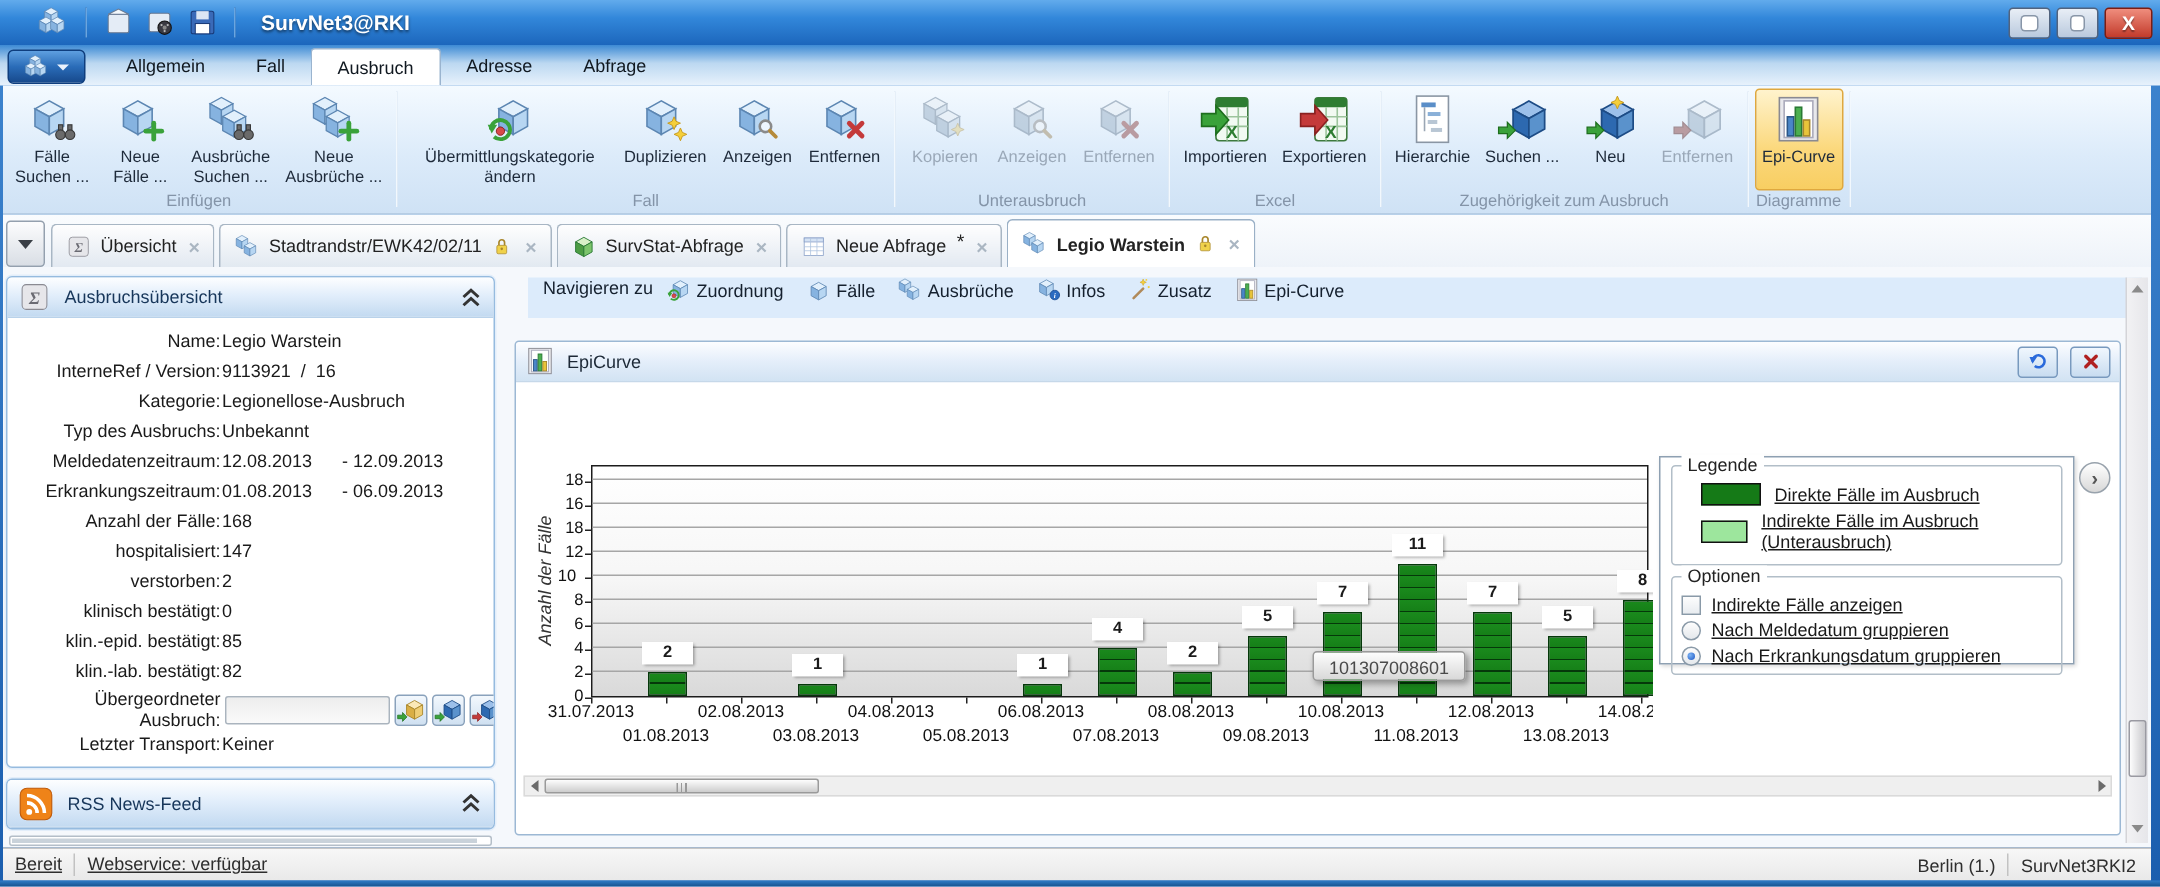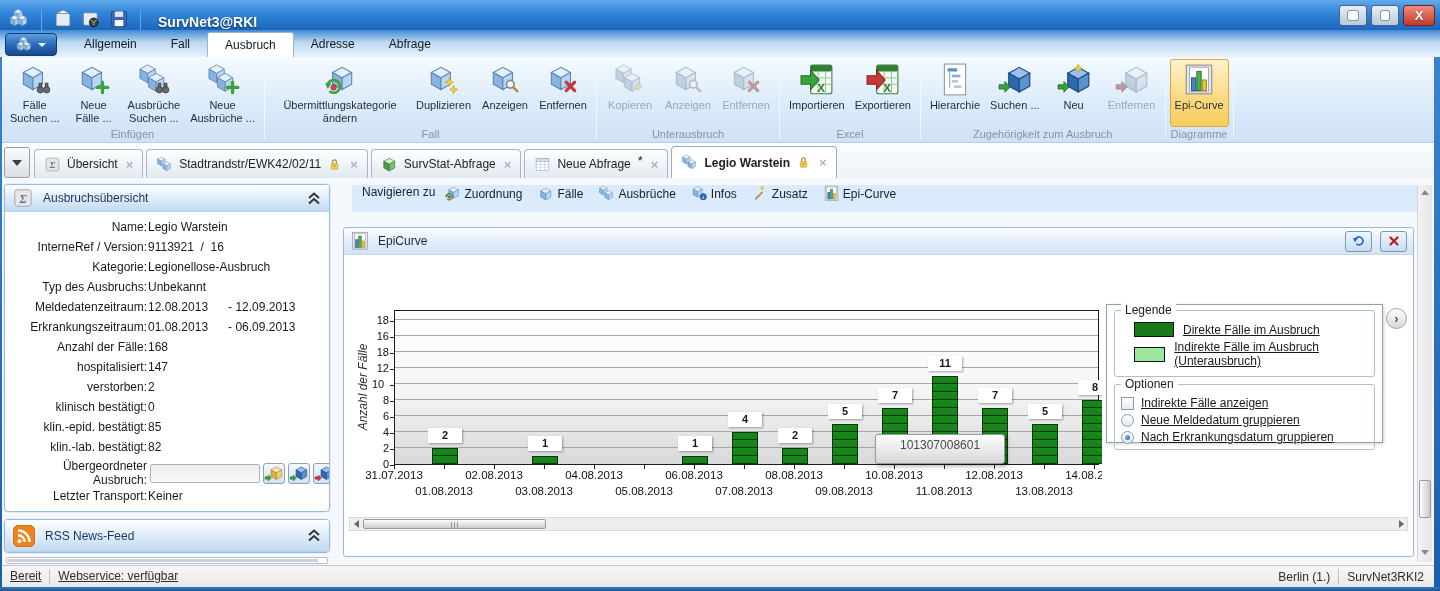--- a/index.html
+++ b/index.html
@@ -3,21 +3,21 @@
 <meta charset="utf-8">
 <style>
   * { margin:0; padding:0; box-sizing:border-box; }
   html,body { width:1440px; height:591px; overflow:hidden; }
   body { font-family:"Liberation Sans", sans-serif; font-size:12px; color:#1a1a1a;
          background:linear-gradient(180deg,#3f86d0,#1b5eae); position:relative; }
 
   
   .titlebar { position:absolute; left:0; top:0; width:1440px; height:30px;
     background:linear-gradient(180deg,#62abec 0%,#3287da 40%,#1c66bc 100%);
-    display:flex; align-items:flex-end; padding-left:6px; }
+    display:flex; align-items:center; padding-left:22px; }
   .tb-sep { width:1px; height:20px; background:#1a569e; border-right:1px solid #6aa6e0; margin:0 7px; }
   .tb-ico { width:22px; height:22px; margin:0 3px; display:inline-flex; align-items:center; justify-content:center; }
   .tb-title { color:#fff; font-weight:bold; font-size:14px; margin-left:10px; text-shadow:0 1px 2px rgba(0,0,0,.55); }
   .winbtns { position:absolute; right:5px; top:5px; display:flex; gap:4px; }
   .winbtn { width:28px; height:21px; border:1px solid #51637e; border-radius:3px;
     background:linear-gradient(180deg,#e8eef6,#b9c9dd); display:flex; align-items:center; justify-content:center; }
   .winbtn.close { width:32px; background:linear-gradient(180deg,#ef8d7d,#c23a2a); border-color:#7c1d12;
     color:#fff; font-weight:bold; font-size:13px; text-shadow:0 1px 1px #0006; }
   .winglyph { width:10px; height:9px; border:2px solid #fff; border-radius:2px; box-shadow:0 0 0 1px #8896a8; background:#fff; }
   .winglyph.small { width:8px; height:9px; background:#fff; }
@@ -108,21 +108,21 @@
     background:linear-gradient(180deg,#ffffff 0%,#f6f6f6 50%,#d9d9d9 100%); }
   .gline { position:absolute; left:0; width:100%; height:1px; background:#a6a6a6; }
   .bar { position:absolute; width:26px; border:1px solid #05380a;
     background:repeating-linear-gradient(to top,#168018 0px,#1a8a1d 7px,#05380a 7px,#05380a 8px); }
   .vbadge { position:absolute; width:34px; height:15px; background:#fff; box-shadow:1px 1px 2px rgba(0,0,0,.35);
     font-weight:bold; font-size:11px; text-align:center; line-height:15px; }
   .ytick { position:absolute; width:22px; text-align:right; font-size:11px; color:#111; }
   .ydash { position:absolute; width:4px; height:1px; background:#222; }
   .xdash { position:absolute; width:1px; height:4px; background:#222; }
   .xlab { position:absolute; width:74px; text-align:center; font-size:11.5px; color:#111; }
-  .tooltip { position:absolute; left:530px; top:179px; height:30px; padding:0 24px; border:1px solid #9a9a9a;
+  .tooltip { position:absolute; left:530px; top:179px; height:20px; padding:0 10px; border:1px solid #9a9a9a;
     border-radius:3px; background:linear-gradient(180deg,#fdfdfd,#d8d8d8); color:#4a4a4a; line-height:20px;
     box-shadow:2px 2px 4px rgba(0,0,0,.35); font-size:12px; }
 
   .legendbox { position:absolute; left:762px; top:49px; width:277px; height:139px; background:#fff;
     border:1px solid #8ea0b2; box-shadow:1px 1px 3px rgba(0,0,0,.18); padding:5px 7px; }
   .lfs { position:relative; border:1px solid #b2bec8; border-radius:3px; padding:8px 6px 5px 6px; margin-bottom:7px;text-decoration:underline; }
   .lfs .ltitle { position:absolute; top:-8px; left:6px; background:#fff; padding:0 4px; font-size:12px; color:#222; }
   .lrow { display:flex; align-items:center; gap:9px; margin:3px 13px; font-size:12px; }
   .swatch { width:40px; height:15px; border:1px solid #111; }
   .chkbox { width:13px; height:13px; border:1px solid #8a9aa8; background:linear-gradient(180deg,#fdfdfd,#e8ecf0); }
@@ -971,21 +971,21 @@
           </div>
           <div class="lfs" style="margin-bottom:0; padding-bottom:2px;">
             <span class="ltitle">Optionen</span>
             <div class="optrow">
               <span class="chkbox"></span>
               <span>Indirekte Fälle anzeigen</span>
             </div>
             <div id="legend-radios">
                 <div class="optrow">
                   <span class="rad"></span>
-                  <span>Neue Meldedatum gruppieren</span>
+                  <span>Nach Meldedatum gruppieren</span>
                 </div>
                 <div class="optrow">
                   <span class="rad sel"></span>
                   <span>Nach Erkrankungsdatum gruppieren</span>
                 </div>
               </div>
           </div>
         </div>
         <div class="nextbtn">›</div>
 

